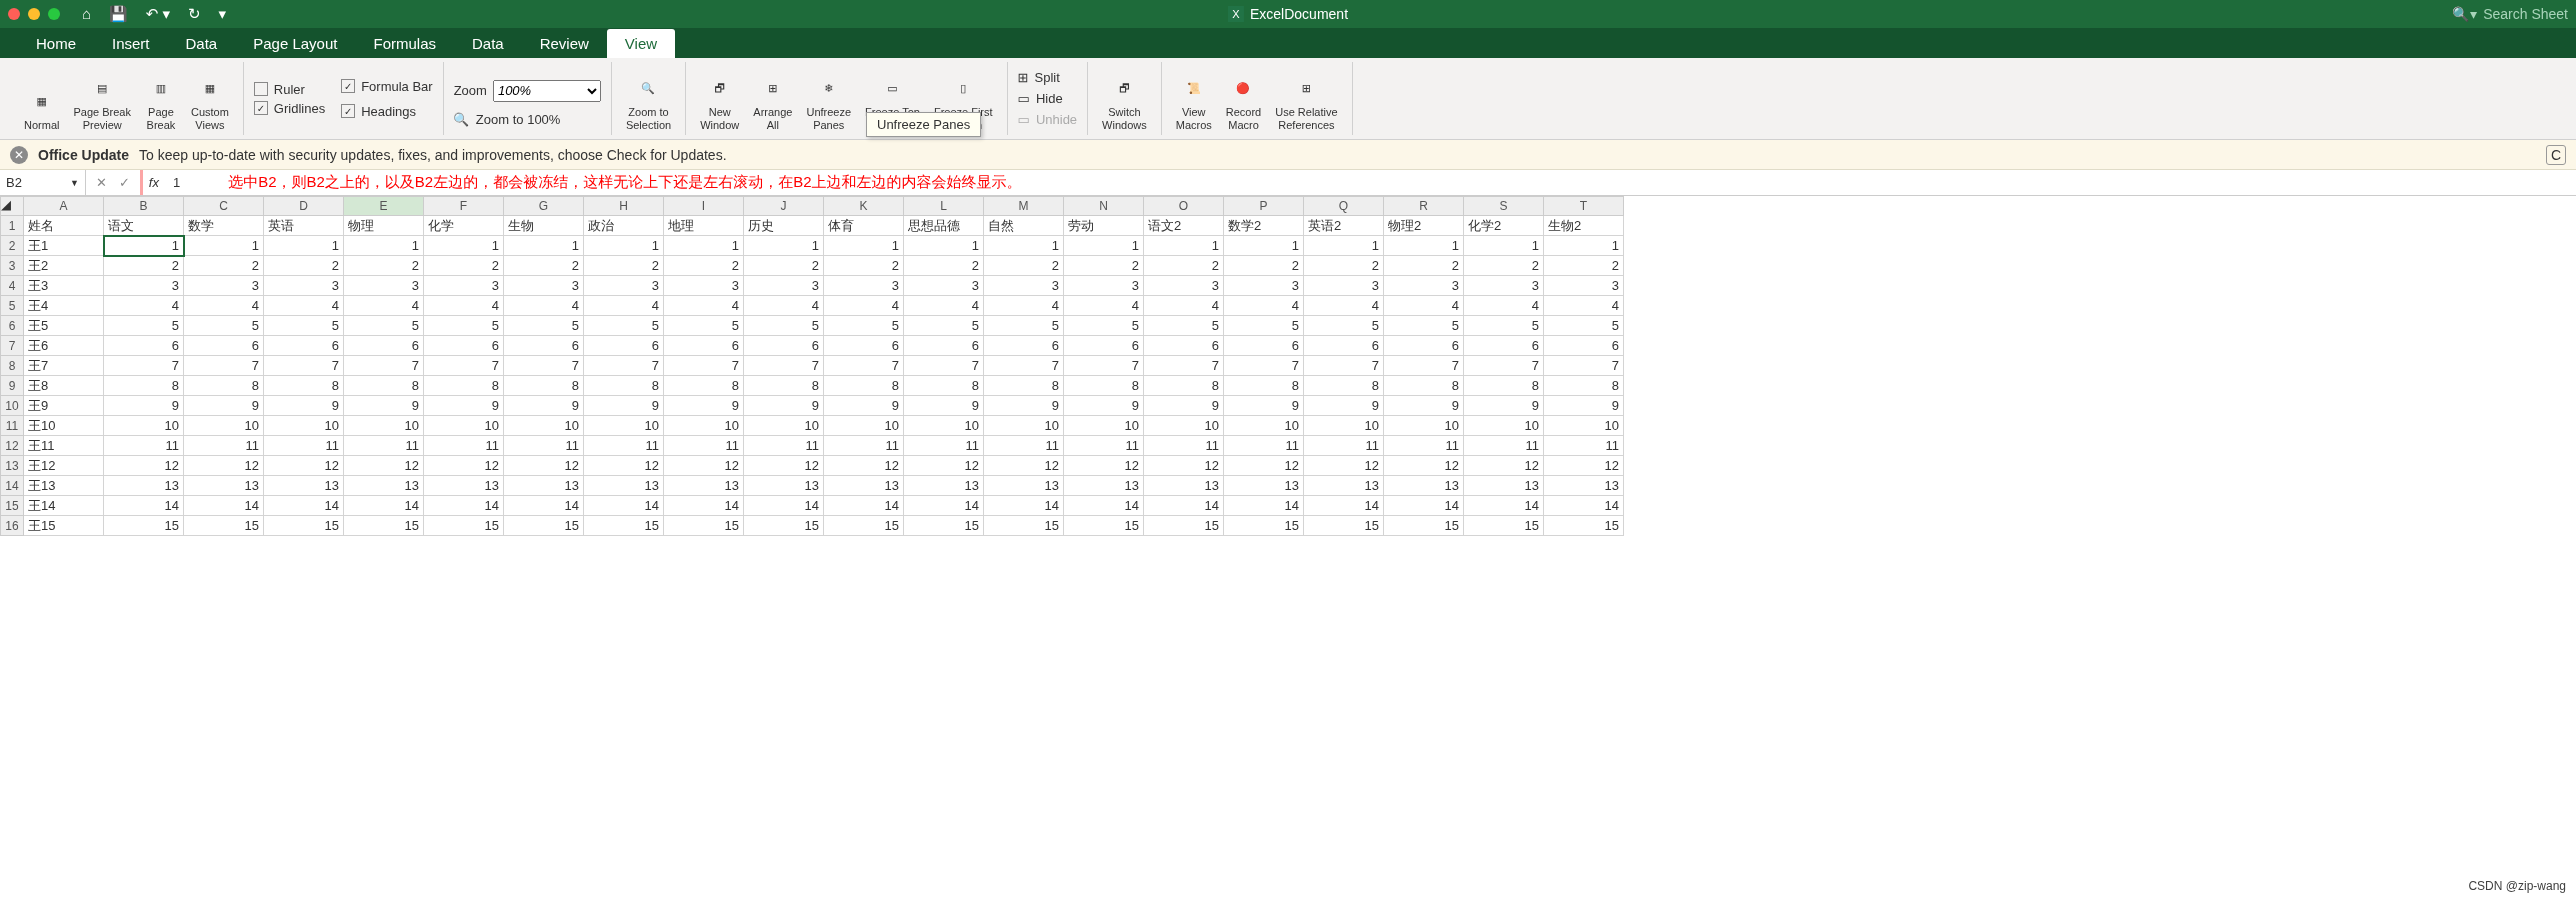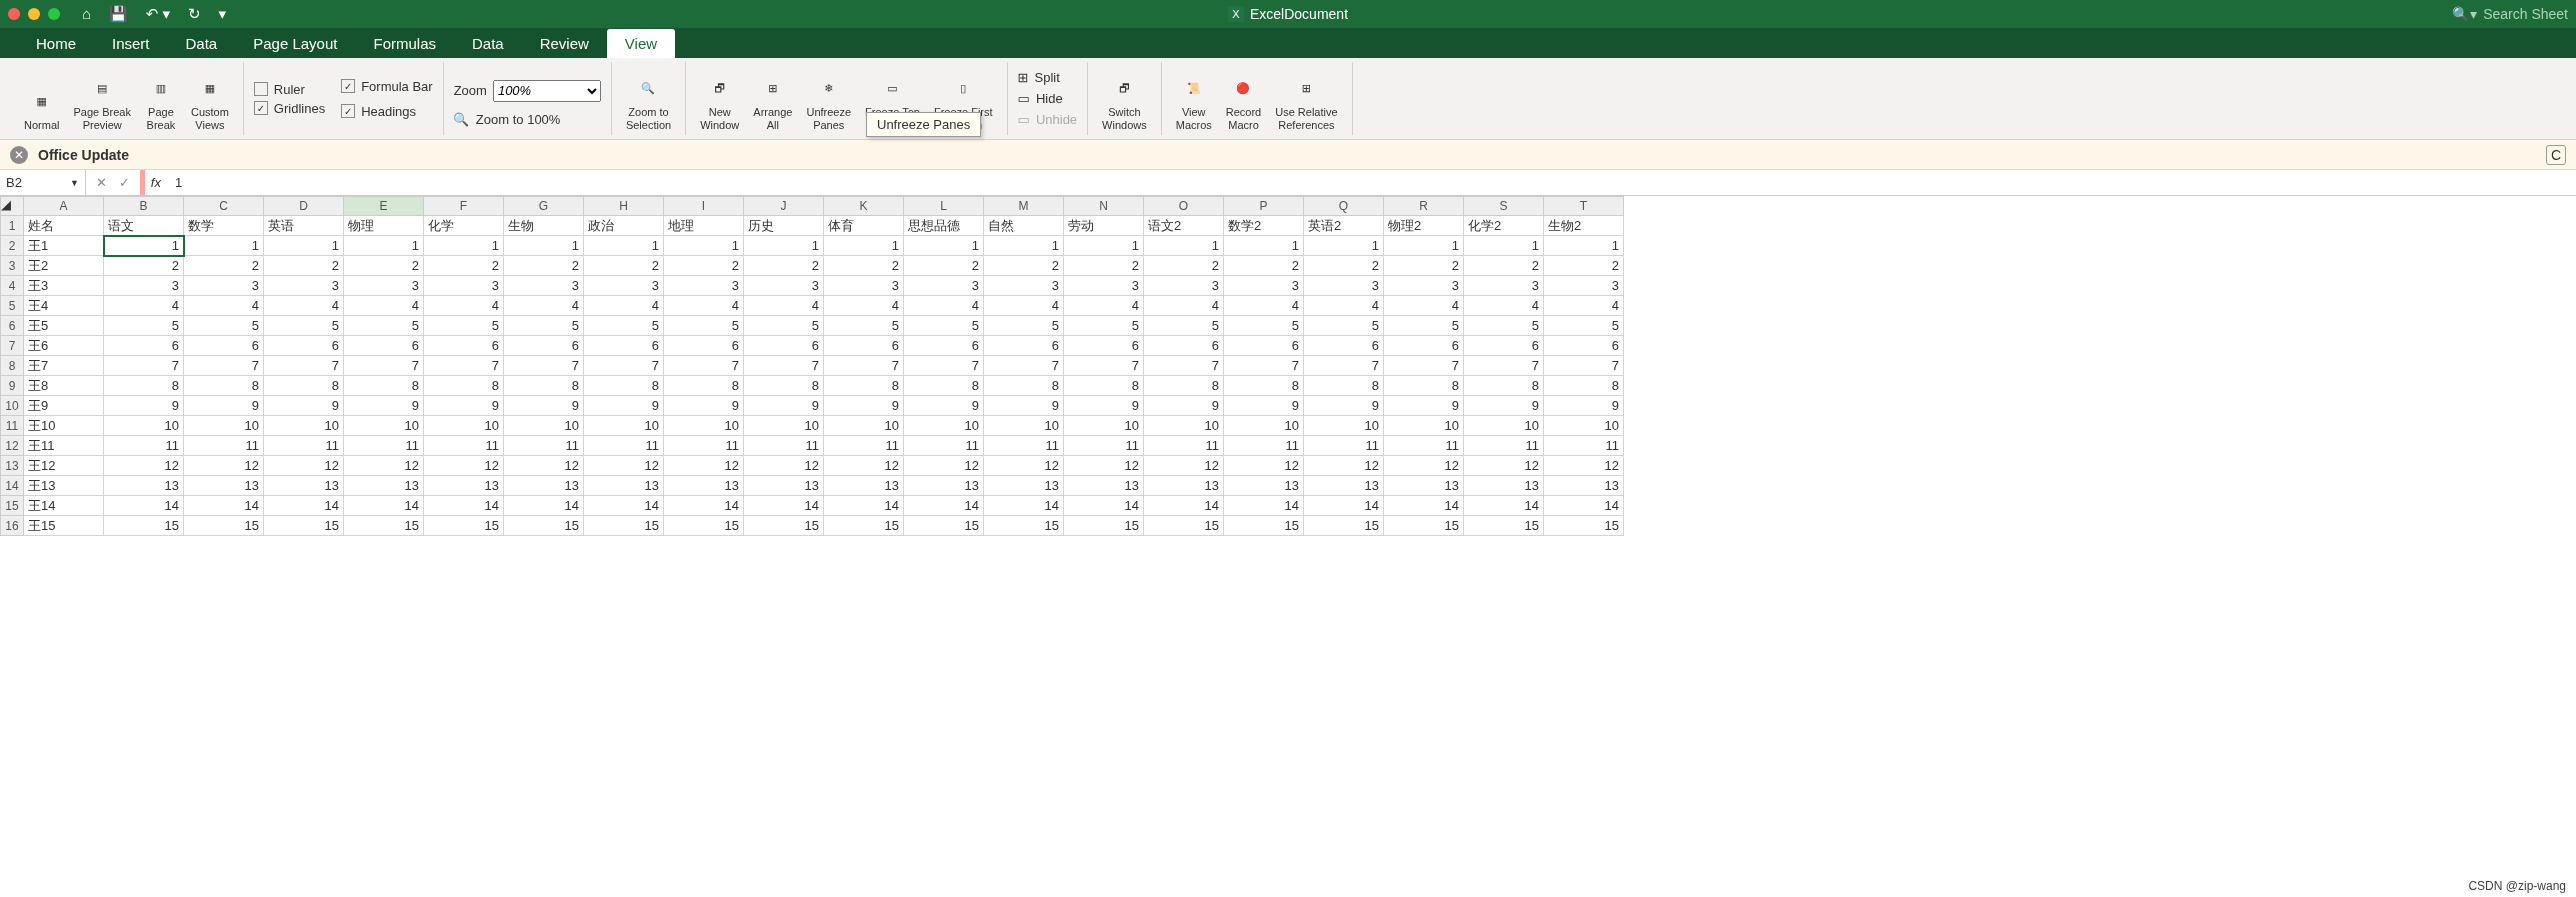--- a/index.html
+++ b/index.html
@@ -33,21 +33,21 @@
 
 
 .updbar { background:#fcf7e8; height:30px; display:flex; align-items:center; padding:0 10px; border-bottom:1px solid #e0dcc8; font-size:14px; gap:10px; }
 .updbar .x { width:18px; height:18px; border-radius:50%; background:#8a8a8a; color:#fff; display:flex; align-items:center; justify-content:center; font-size:12px; }
 .updbar .c { margin-left:auto; width:20px;height:20px;border:1px solid #999;display:flex;align-items:center;justify-content:center;border-radius:3px; }
 
 
 .fbar { height:26px; display:flex; align-items:center; border-bottom:1px solid #ccc; font-size:13px; }
 .namebox { width:86px; height:100%; border-right:1px solid #ccc; display:flex; align-items:center; padding:0 6px; justify-content:space-between; }
 .fbtns { display:flex; gap:12px; padding:0 10px; color:#888; }
-.fx { font-style:italic; padding:0 6px; border-left:5px solid #fca5a5; height:100%; display:flex; align-items:center; }
+.fx { font-style:italic; padding:0 6px; border-left:3px solid #fca5a5; height:100%; display:flex; align-items:center; }
 .fval { padding:0 8px; }
 .annot { color:#ff0000; margin-left:40px; font-size:15px; }
 
 
 .gridwrap { display:flex; }
 .rowhdrs { display:flex; flex-direction:column; }
 .corner { width:24px; height:20px; background:#eee; border:1px solid #ccc; }
 .rhdr { width:24px; height:20px; background:#eee; border:1px solid #ccc; border-top:none; display:flex; align-items:center; justify-content:center; font-size:12px; color:#555; }
 .cols { display:flex; flex-direction:column; flex:1; overflow:hidden; }
 .colrow { display:flex; height:20px; }
@@ -232,34 +232,36 @@
         <span style="white-space:pre">Use Relative
 References</span>
       </div>
   </div>
   <div class="tooltip" style="left:866px;top:54px">Unfreeze Panes</div>
 </div>
 
 <div class="updbar">
   <span class="x">✕</span>
   <b>Office Update</b>
+  <span>To keep up-to-date with security updates, fixes, and improvements, choose Check for Updates.</span>
   <span class="c">C</span>
 </div>
 
 <div class="fbar">
   <div class="namebox">
     <span>B2</span>
     <span style="font-size:9px">▼</span>
   </div>
   <div class="fbtns">
     <span>✕</span>
     <span>✓</span>
   </div>
   <div class="fx">fx</div>
   <div class="fval">1</div>
+  <div class="annot">选中B2，则B2之上的，以及B2左边的，都会被冻结，这样无论上下还是左右滚动，在B2上边和左边的内容会始终显示。</div>
 </div>
 
 <div class="gridwrap">
   <div class="rowhdrs" id="rowhdrs">
     <div class="corner">◢</div>
   <div class="rhdr">1</div>
       <div class="rhdr">2</div>
       <div class="rhdr">3</div>
       <div class="rhdr">4</div>
       <div class="rhdr">5</div>

